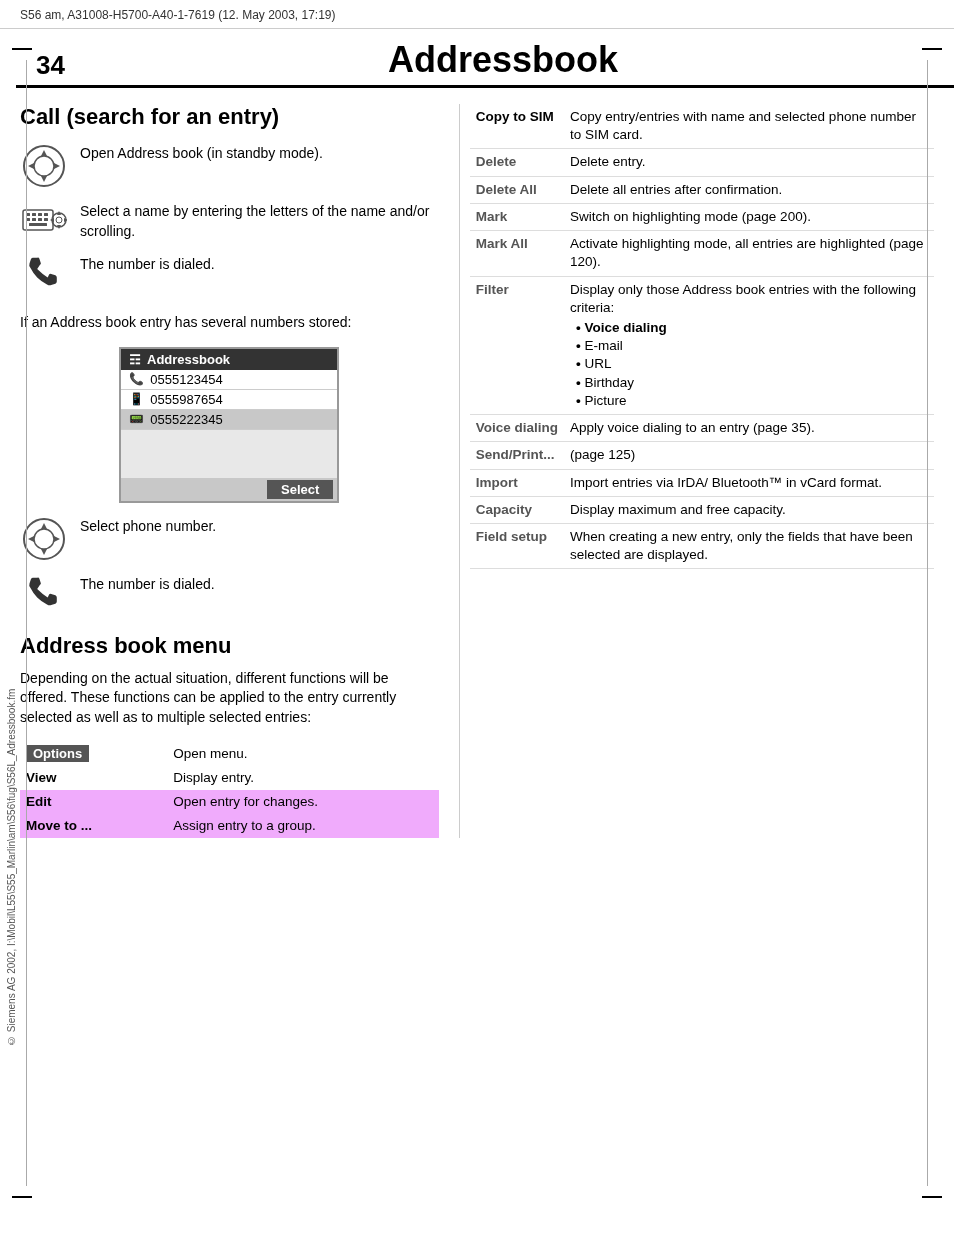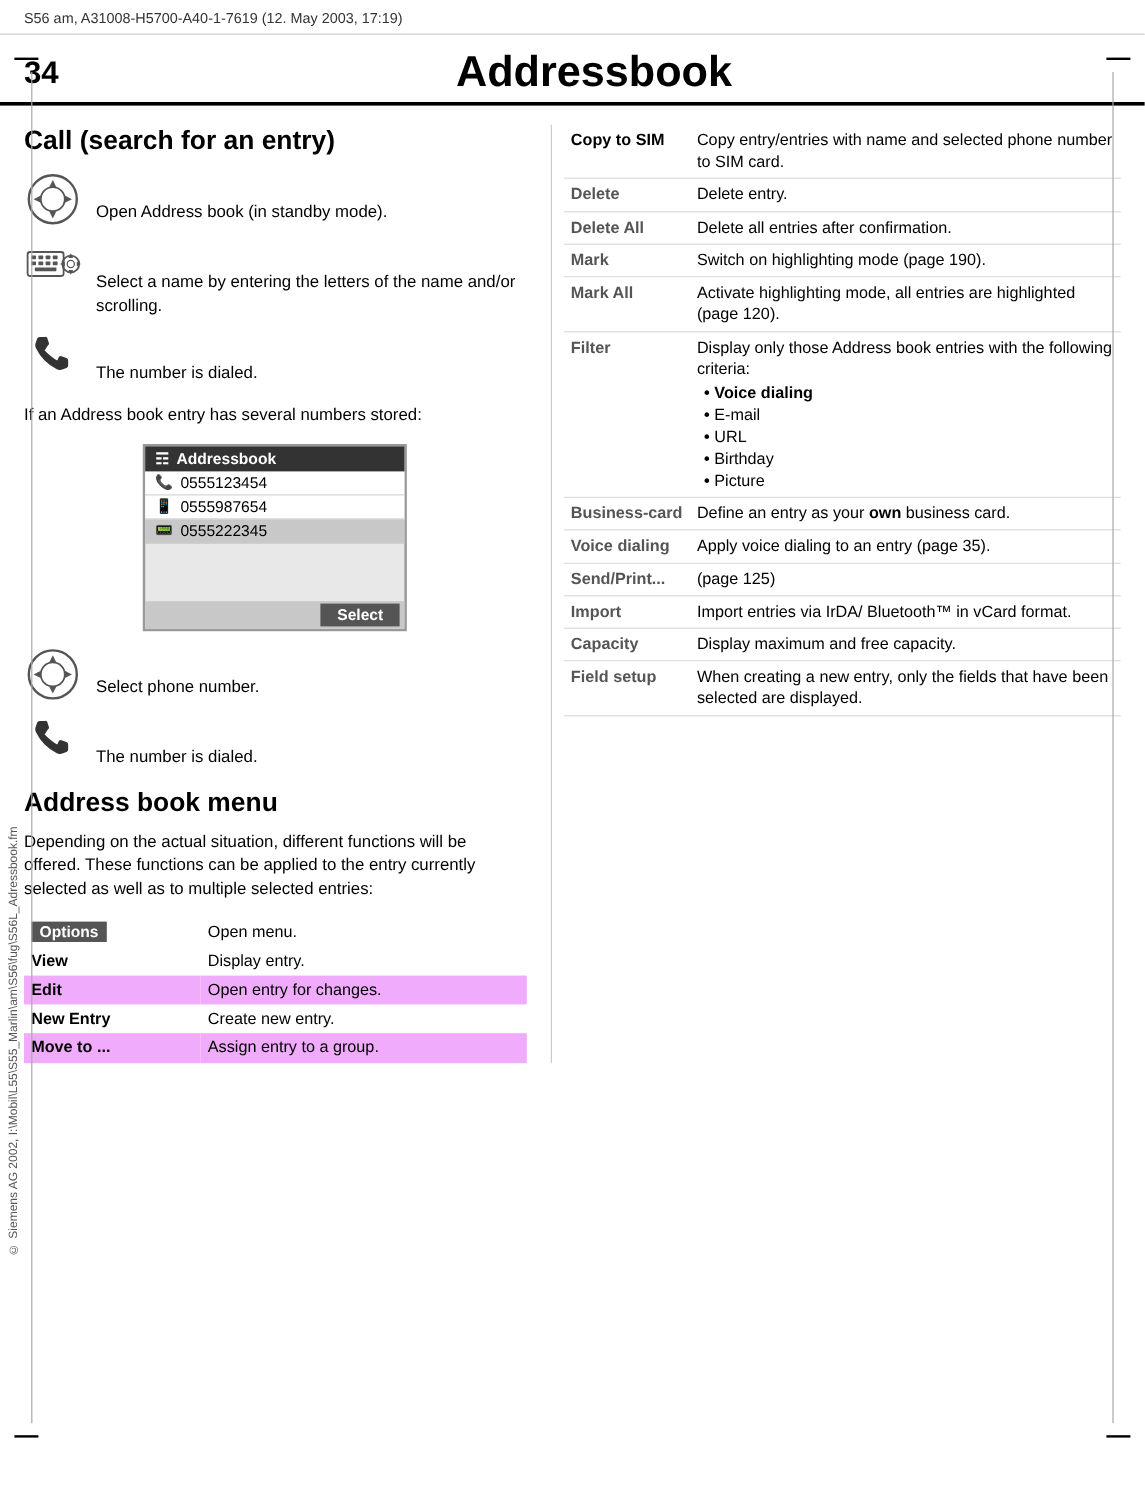--- a/index.html
+++ b/index.html
@@ -15,24 +15,25 @@
 
     .header-meta {
       font-size: 12px;
       color: #333;
       padding: 8px 20px 6px 20px;
       border-bottom: 1px solid #ccc;
     }
 
     .page-header {
       display: flex;
-      align-items: center;
+      align-items: flex-end;
       padding: 10px 34px 4px 20px;
       border-bottom: 3px solid #000;
       margin-bottom: 16px;
+      margin-left: 16px;
     }
     .page-number {
       font-size: 26px;
       font-weight: bold;
       min-width: 50px;
     }
     .page-title {
       font-size: 36px;
       font-weight: bold;
       flex: 1;
@@ -72,21 +73,20 @@
       width: 48px;
       min-width: 48px;
       display: flex;
       align-items: center;
       justify-content: center;
     }
     .icon-text-area {
       flex: 1;
       font-size: 14px;
       line-height: 1.4;
-      margin-top: 23px;
     }
 
     .paragraph-text {
       font-size: 14px;
       line-height: 1.4;
       margin-bottom: 14px;
     }
 
     
     .phone-screen {
@@ -410,24 +410,20 @@
           <td>Open menu.</td>
         </tr>
         <tr>
           <td>View</td>
           <td>Display entry.</td>
         </tr>
         <tr class="shaded">
           <td>Edit</td>
           <td>Open entry for changes.</td>
         </tr>
-        <tr>
-          <td>New Entry</td>
-          <td>Create new entry.</td>
-        </tr>
         <tr class="shaded">
           <td>Move to ...</td>
           <td>Assign entry to a group.</td>
         </tr>
       </tbody>
     </table>
 
   </div>
 
   <div class="right-column">
@@ -444,21 +440,21 @@
           <td>Delete entry.</td>
         </tr>
 
         <tr>
           <td>Delete All</td>
           <td>Delete all entries after confirmation.</td>
         </tr>
 
         <tr>
           <td>Mark</td>
-          <td>Switch on highlighting mode (page 190).</td>
+          <td>Switch on highlighting mode (page 200).</td>
         </tr>
 
         <tr>
           <td>Mark All</td>
           <td>Activate highlighting mode, all entries are highlighted (page 120).</td>
         </tr>
 
         <tr>
           <td>Filter</td>
           <td>
@@ -466,26 +462,20 @@
             <ul class="filter-list">
               <li class="bold-item">Voice dialing</li>
               <li>E-mail</li>
               <li>URL</li>
               <li>Birthday</li>
               <li>Picture</li>
             </ul>
           </td>
         </tr>
 
-        <tr>
-          <td>Business-card</td>
-          <td>
-            Define an entry as your <strong>own</strong> business card.
-          </td>
-        </tr>
 
         <tr>
           <td>Voice dialing</td>
           <td>Apply voice dialing to an entry (page 35).</td>
         </tr>
 
         <tr>
           <td>Send/Print...</td>
           <td>(page 125)</td>
         </tr>

